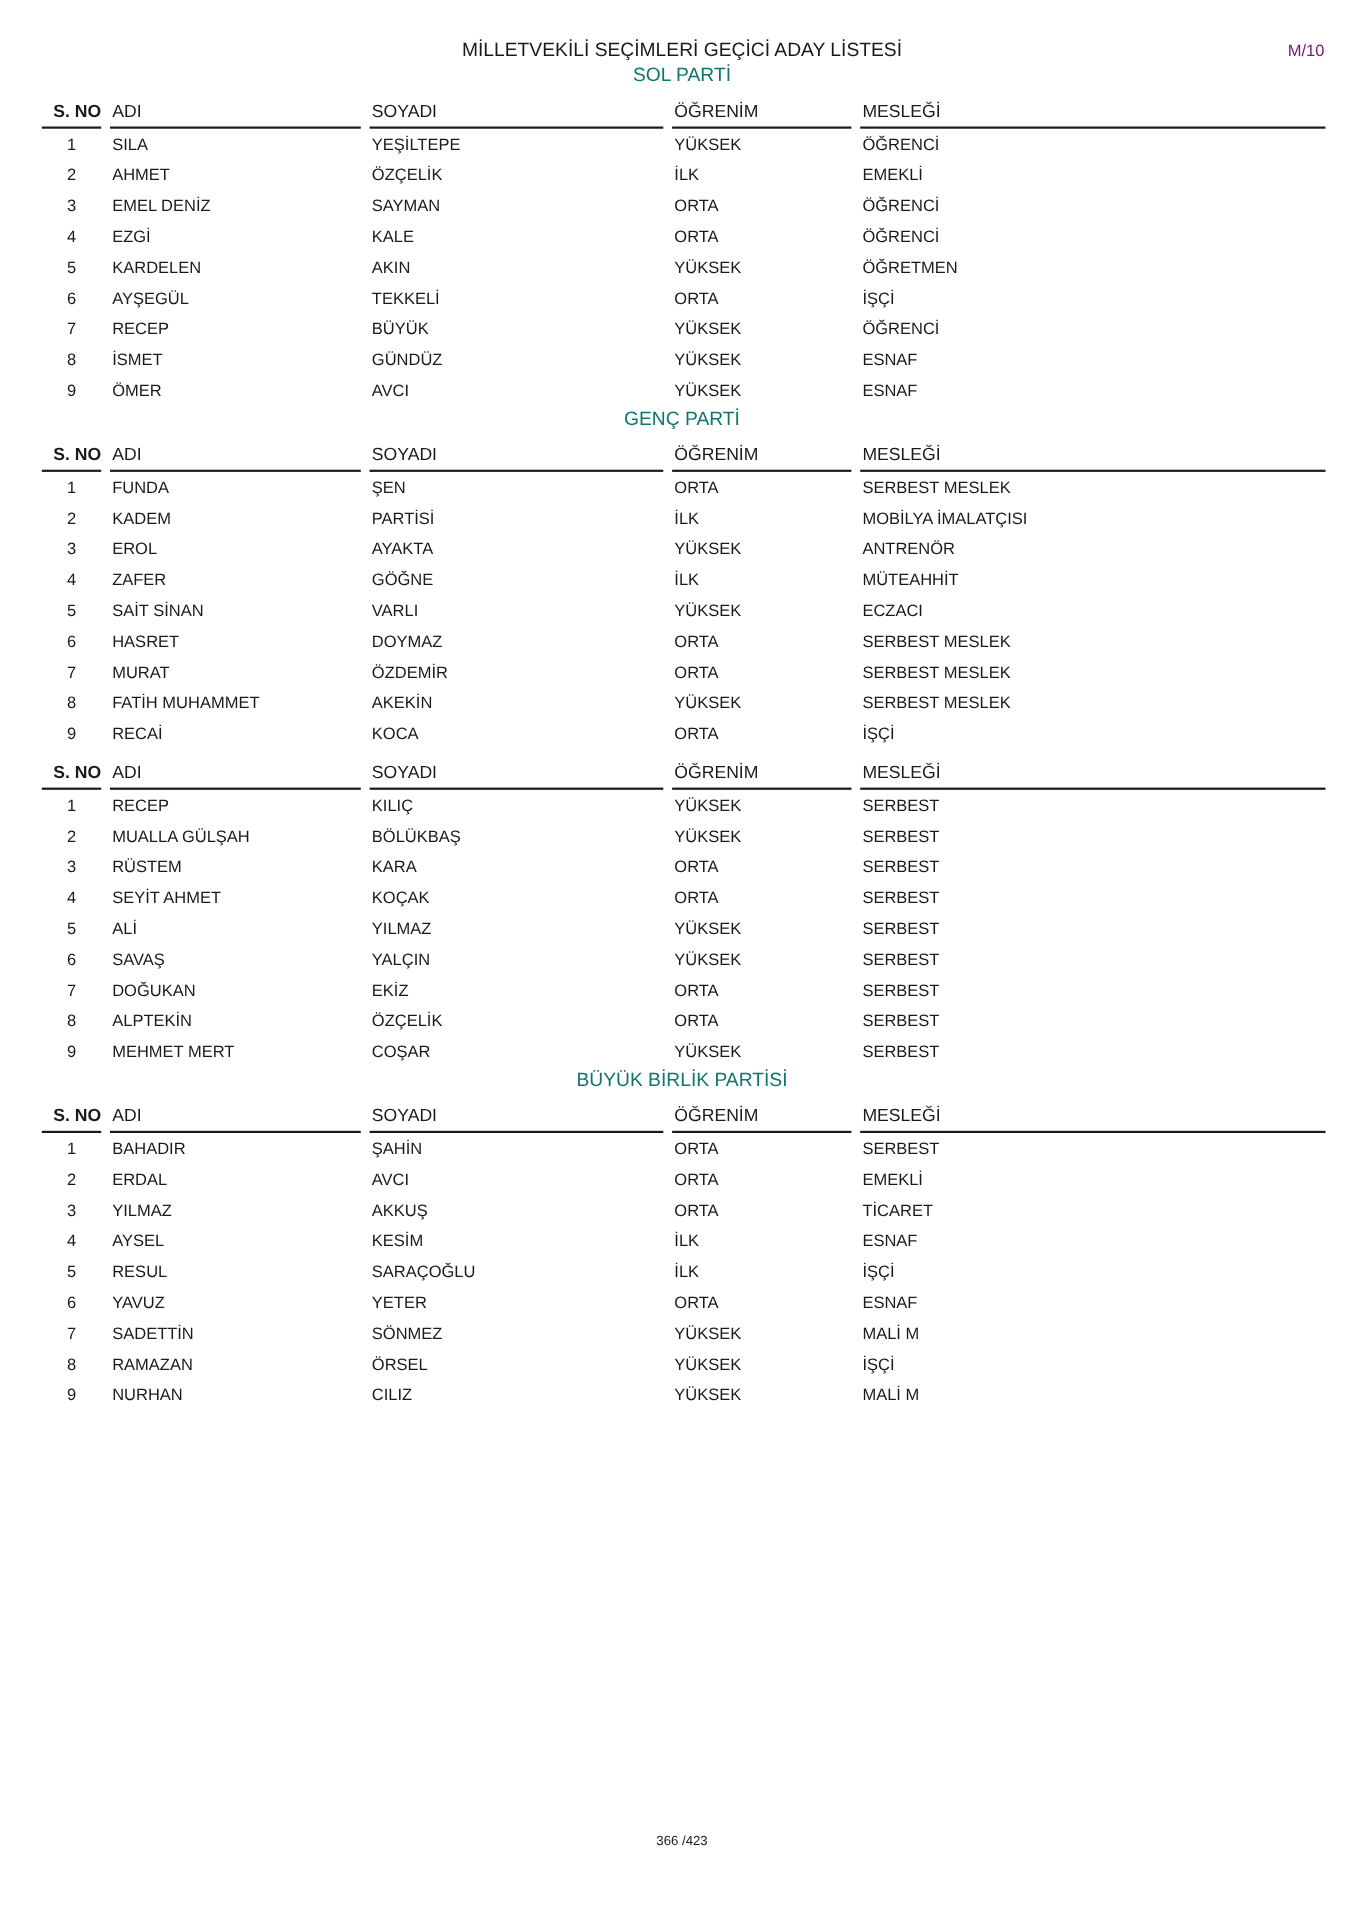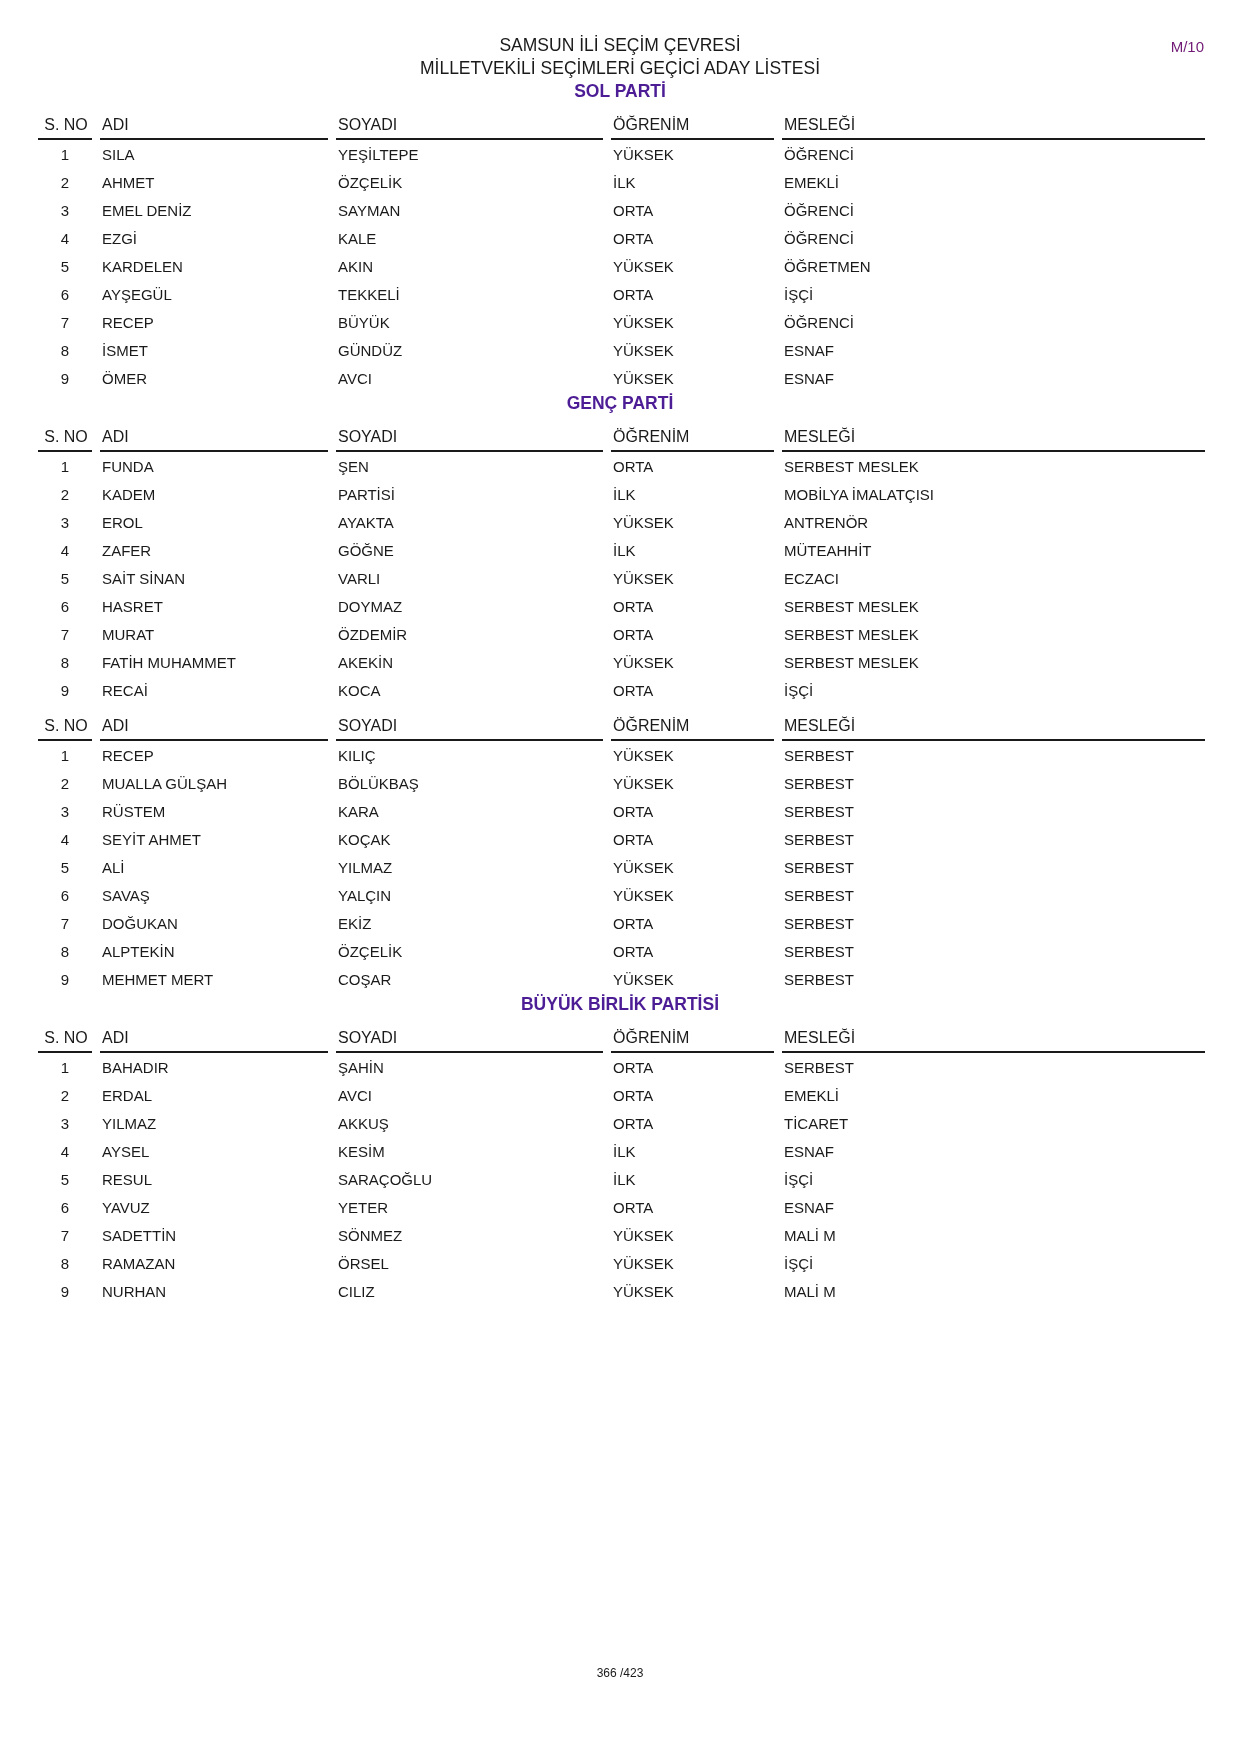--- a/index.html
+++ b/index.html
@@ -26,23 +26,23 @@
     padding-top: 34px;
     text-align: center;
     font-size: 17.5px;
     line-height: 23px;
     color: #1a1a1a;
   }
 
   .party-title {
     text-align: center;
     font-size: 17.5px;
-    font-weight: bold;
+    font-weight: normal;
     line-height: 23px;
-    color: #4c1d95;
+    color: #0f766e;
   }
 
   .section { }
   .section.first { margin-top: 0; }
 
   .tbl {
     margin: 7px 35px 0 38px;
   }
 
   .thead, .tr {
@@ -64,40 +64,39 @@
   }
 
   .tr {
     height: 28px;
     align-items: center;
     font-size: 15px;
   }
 
   .td { white-space: nowrap; padding-left: 2px; }
   .c-sno { text-align: center; padding-left: 0; }
-  .th.c-sno { text-align: center; padding-left: 2px; }
+  .th.c-sno { text-align: right; padding-left: 2px; font-weight: bold; }
 
   .footer {
     position: absolute;
     top: 1666px;
     left: 0;
     width: 100%;
     text-align: center;
     font-size: 12px;
     color: #1a1a1a;
   }
 </style>
 </head>
 <body>
 
 <div class="page">
   <div class="corner">M/10</div>
 
   <div class="doc-header">
-    <div>SAMSUN İLİ SEÇİM ÇEVRESİ</div>
     <div>MİLLETVEKİLİ SEÇİMLERİ GEÇİCİ ADAY LİSTESİ</div>
   </div>
 
   <div id="sections">
   <section class="section first">
     <h2 class="party-title">SOL PARTİ</h2>
     <div class="tbl">
       <div class="thead">
         <div class="th c-sno">S. NO</div>
         <div class="th">ADI</div>

